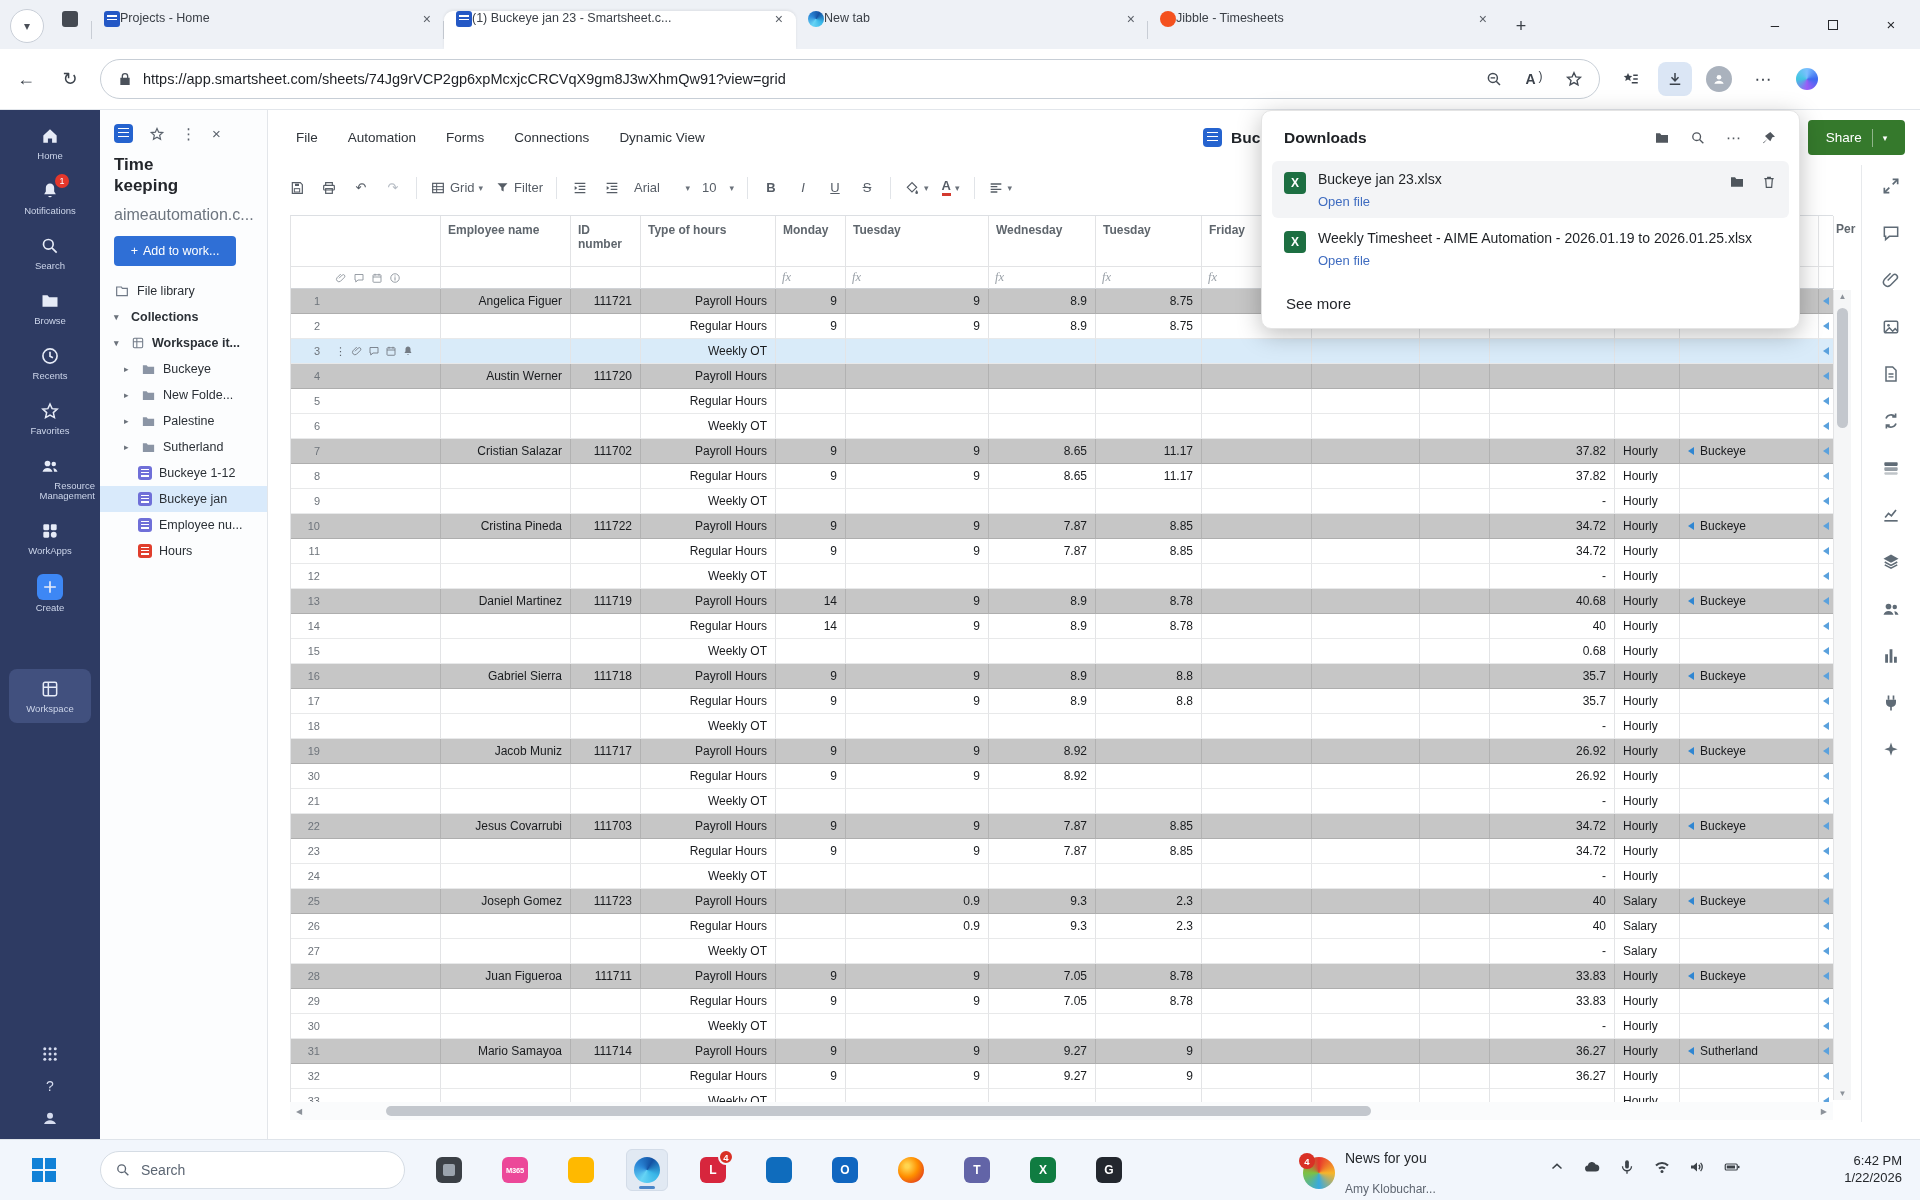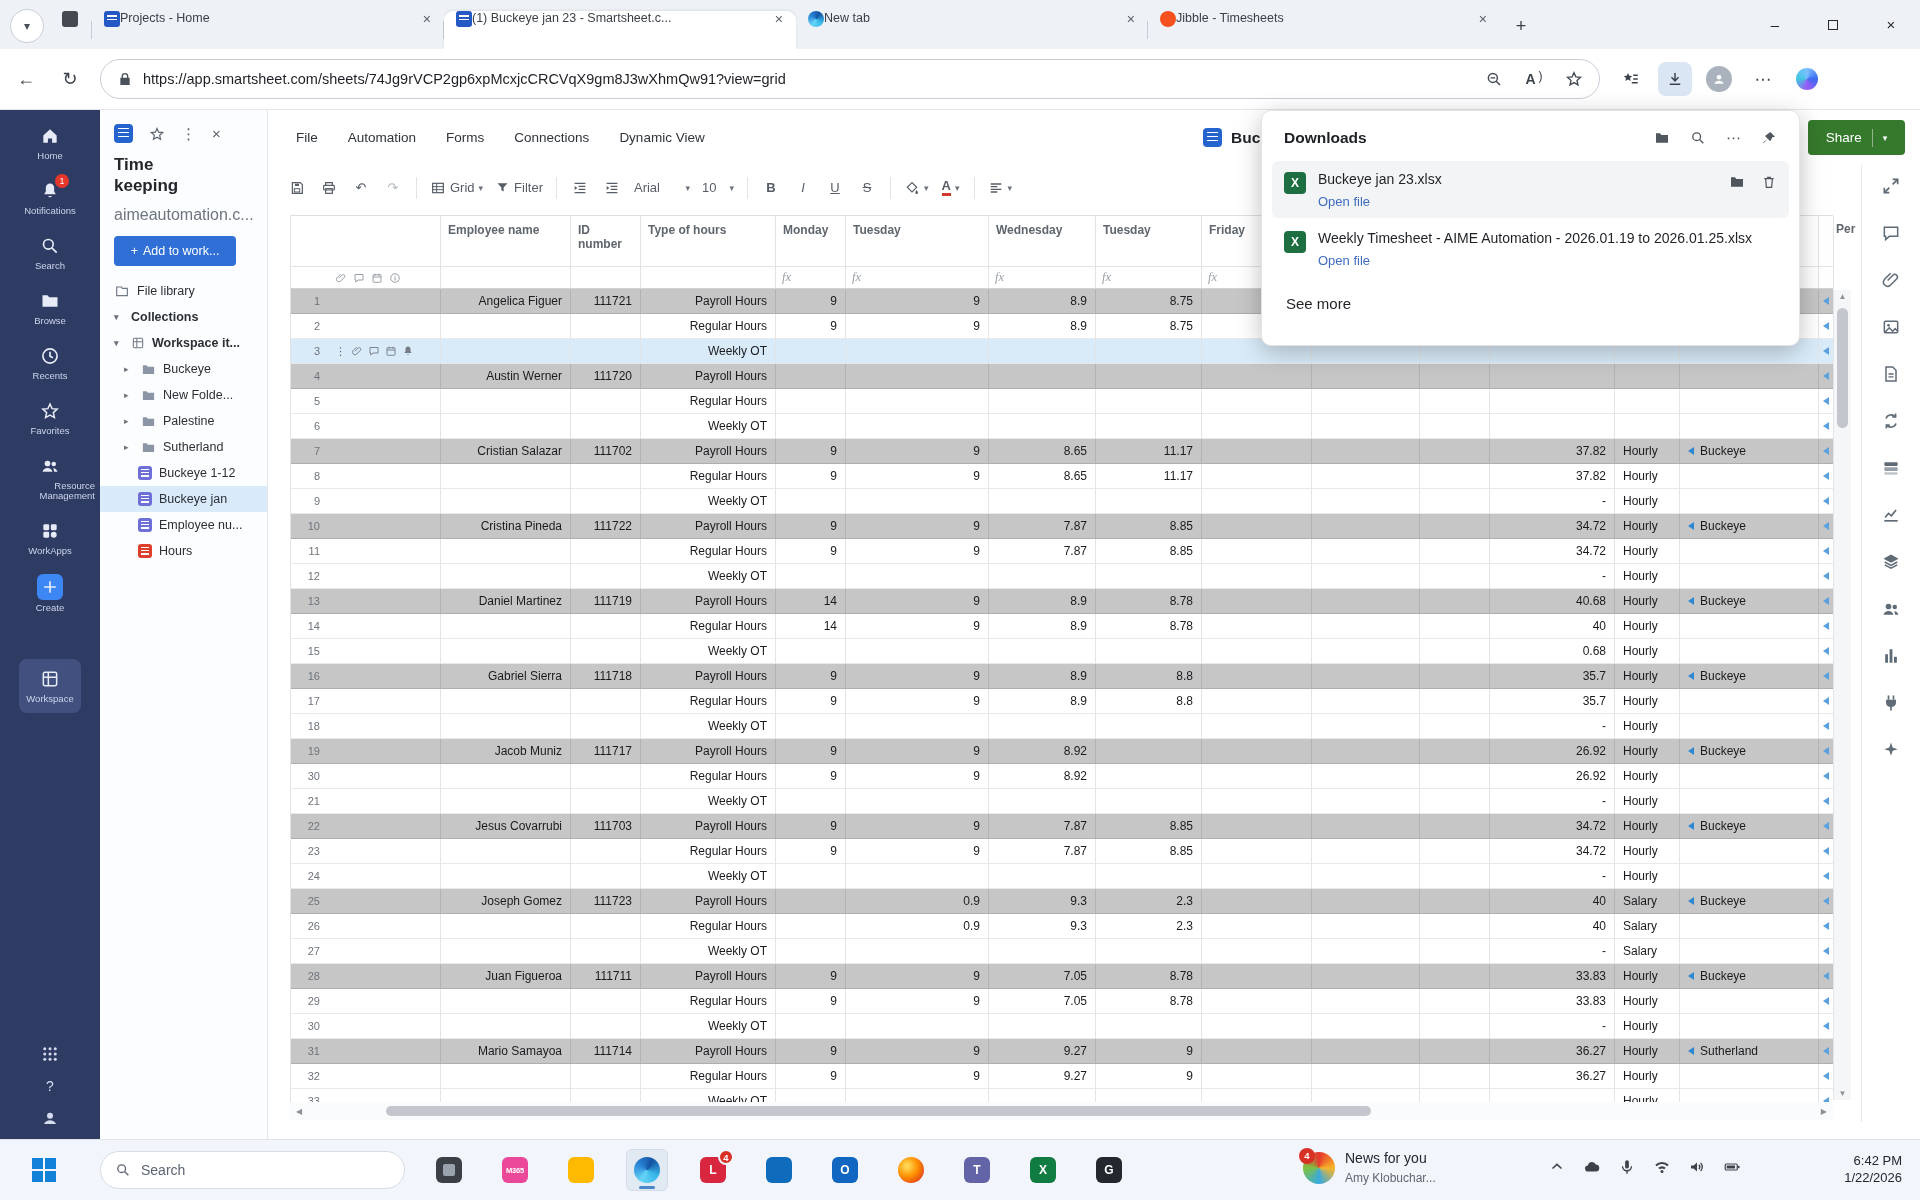--- a/index.html
+++ b/index.html
@@ -41,21 +41,21 @@
 .avatar{width:26px;height:26px;border-radius:50%;background:#aab2bd;color:#fff;display:flex;align-items:center;justify-content:center}
 .copilot{width:22px;height:22px;border-radius:50%;background:conic-gradient(#7cc0ff,#3b6af0,#9b5cf6,#41c6e0,#7cc0ff)}
 
 #rail{position:absolute;left:0;top:110px;width:100px;bottom:61px;background:#2e3b63;color:#dce3f2}
 #rail-items{display:flex;flex-direction:column;align-items:center;padding-top:8px;gap:5px}
 .ritem{width:94px;padding:6px 2px;display:flex;flex-direction:column;align-items:center;gap:3px;text-align:right}
 .rlbl{font-size:9.5px;line-height:1.15;color:#ccd5ea}
 .ricw{position:relative;height:24px;display:flex;align-items:center;color:#e6ebf7}
 .rtile{background:#3d87f5;border-radius:6px;width:26px;height:26px;justify-content:center}
 .rbadge{position:absolute;top:-5px;right:-9px;background:#e5372b;color:#fff;width:14px;height:14px;border-radius:50%;font-size:9px;display:flex;align-items:center;justify-content:center}
-.rboxed{background:#41507e;border-radius:8px;margin-top:34px;padding:8px 2px;width:62px}
+.rboxed{background:#41507e;border-radius:8px;margin-top:44px;padding:8px 2px;width:82px}
 #rail-bottom{position:absolute;bottom:12px;left:0;width:100px;display:flex;flex-direction:column;align-items:center;gap:15px;color:#d6dcef;font-size:14px}
 
 #sidepanel{position:absolute;left:100px;top:110px;width:168px;bottom:61px;background:#fcfdfe;border-right:1px solid #e3e6ea}
 .sphead{display:flex;align-items:center;gap:16px;padding:14px 14px 8px}
 .bluetile{width:19px;height:19px;border-radius:4px;background:#2563cf;position:relative;flex:none}
 .bluetile::after{content:"";position:absolute;inset:4px;background:repeating-linear-gradient(180deg,#fff 0 1.5px,rgba(0,0,0,0) 1.5px 4px)}
 .sphic{color:#5a626c;font-size:15px;display:flex;align-items:center}
 .sptitle{width:104px;padding:4px 14px 0;font-size:17px;font-weight:700;color:#23262b;line-height:1.22}
 .spsub{padding:10px 14px 0;font-size:16px;color:#6d757f;white-space:nowrap;overflow:hidden}
 .addbtn{margin:12px 14px;height:30px;width:122px;background:#2f6fd6;border-radius:4px;color:#fff;font-size:12.5px;display:flex;align-items:center;justify-content:center;gap:5px}
@@ -111,21 +111,21 @@
 .rtri{width:0;height:0;border-top:4px solid rgba(0,0,0,0);border-bottom:4px solid rgba(0,0,0,0);border-right:6px solid #5aa1dd}
 #perhdr{position:absolute;left:1836px;top:215px;width:25px;height:51px;font-size:12px;font-weight:700;color:#5f666d;padding-top:7px;overflow:hidden;background:#fff}
 #vscroll{position:absolute;left:1833px;top:290px;width:18px;height:810px;background:#f5f6f7;border-left:1px solid #e3e4e6;display:flex;flex-direction:column;align-items:center;justify-content:space-between;padding:2px 0}
 .vthumb{position:absolute;left:3px;top:18px;width:11px;height:120px;background:#c3c7cd;border-radius:6px}
 .sarr{font-size:8px;color:#8c929a}
 #hscroll{position:absolute;left:290px;top:1102px;width:1543px;height:18px;background:#fafbfc;display:flex;align-items:center;justify-content:space-between;padding:0 6px}
 .hthumb{position:absolute;left:96px;top:4px;width:985px;height:10px;background:#c3c7cd;border-radius:6px}
 
 #rrail{position:absolute;left:1861px;top:165px;right:0;bottom:78px;background:#fff;border-left:1px solid #e7e9ec;display:flex;flex-direction:column;align-items:center;gap:27px;padding-top:11px;color:#5f6b76}
 
-#dlpopup{position:absolute;left:1261px;top:110px;width:539px;background:#fff;border:1px solid #e4e4e4;border-radius:10px;box-shadow:0 6px 24px rgba(0,0,0,.25);z-index:50;padding:8px 0 23px}
+#dlpopup{position:absolute;left:1261px;top:110px;width:539px;background:#fff;border:1px solid #e4e4e4;border-radius:10px;box-shadow:0 6px 24px rgba(0,0,0,.25);z-index:50;padding:8px 0 6px}
 .dlhead{display:flex;align-items:center;padding:10px 22px 12px}
 .dltitle{font-size:15.5px;font-weight:700;color:#1d2024;flex:1}
 .dlhic{display:flex;gap:20px;color:#51575e;align-items:center;font-size:15px}
 .dlitem{margin:2px 10px;padding:9px 12px;border-radius:6px;display:flex;gap:12px;align-items:flex-start}
 .dlitem.hot{background:#f3f4f6}
 .xls{width:22px;height:22px;border-radius:4px;background:#1d6f42;color:#fff;display:flex;align-items:center;justify-content:center;font-weight:700;font-size:12px;flex:none;margin-top:2px}
 .xls::after{content:"X"}
 .dlc{flex:1;min-width:0}
 .dlname{font-size:14px;color:#1e2125;line-height:1.35}
 .dlopen{font-size:13px;color:#3f6cc0;margin-top:5px}
@@ -143,21 +143,21 @@
 [data-name="m365-app-icon"]{font-size:7.5px;letter-spacing:-.2px}
 [data-name="widgets-app-icon"]::after{content:"";width:12px;height:12px;background:#9aa3ad;border-radius:2px}
 .tedge{background:conic-gradient(from 210deg,#66d4f5,#2b88d8,#1452a3,#38b6e8,#66d4f5);border-radius:50%}
 .tfox{background:radial-gradient(circle at 35% 35%,#ffd54f 8%,#ff8f00 45%,#e64a19 78%);border-radius:50%}
 .tbadge{position:absolute;top:0;right:0;background:#d93025;color:#fff;border-radius:50%;width:16px;height:16px;font-size:9.5px;display:flex;align-items:center;justify-content:center;border:2px solid #f2f6fc;font-weight:700}
 .tind{position:absolute;bottom:1px;left:50%;transform:translateX(-50%);width:16px;height:3px;border-radius:2px;background:#4b86c8}
 .newswrap{position:absolute;left:1303px;top:10px;display:flex;gap:10px;align-items:center}
 .newsic{width:32px;height:32px;border-radius:50%;background:conic-gradient(#e7352c,#f7b529,#37a9e0,#7dc242,#e7352c);position:relative;flex:none}
 .newsbadge{position:absolute;top:-4px;left:-4px;background:#d93025;color:#fff;border-radius:50%;width:16px;height:16px;font-size:9.5px;display:flex;align-items:center;justify-content:center;font-weight:700}
 .newstxt .a{font-size:14px;color:#24272b}
-.newstxt .b{font-size:12px;color:#5f6671;margin-top:5px}
+.newstxt .b{font-size:12px;color:#5f6671;margin-top:16px}
 #tray{position:absolute;left:1548px;top:18px;display:flex;gap:17px;align-items:center;color:#3c4248}
 .clock{position:absolute;right:18px;top:13px;text-align:right;font-size:13px;color:#24272b;line-height:1.3}
 </style>
 </head>
 <body>
 
 <div class="screen" data-name="screen">
 
   <div id="tabbar" data-name="browser-tab-bar">
     <div class="tabactions" data-name="tab-actions-button">

